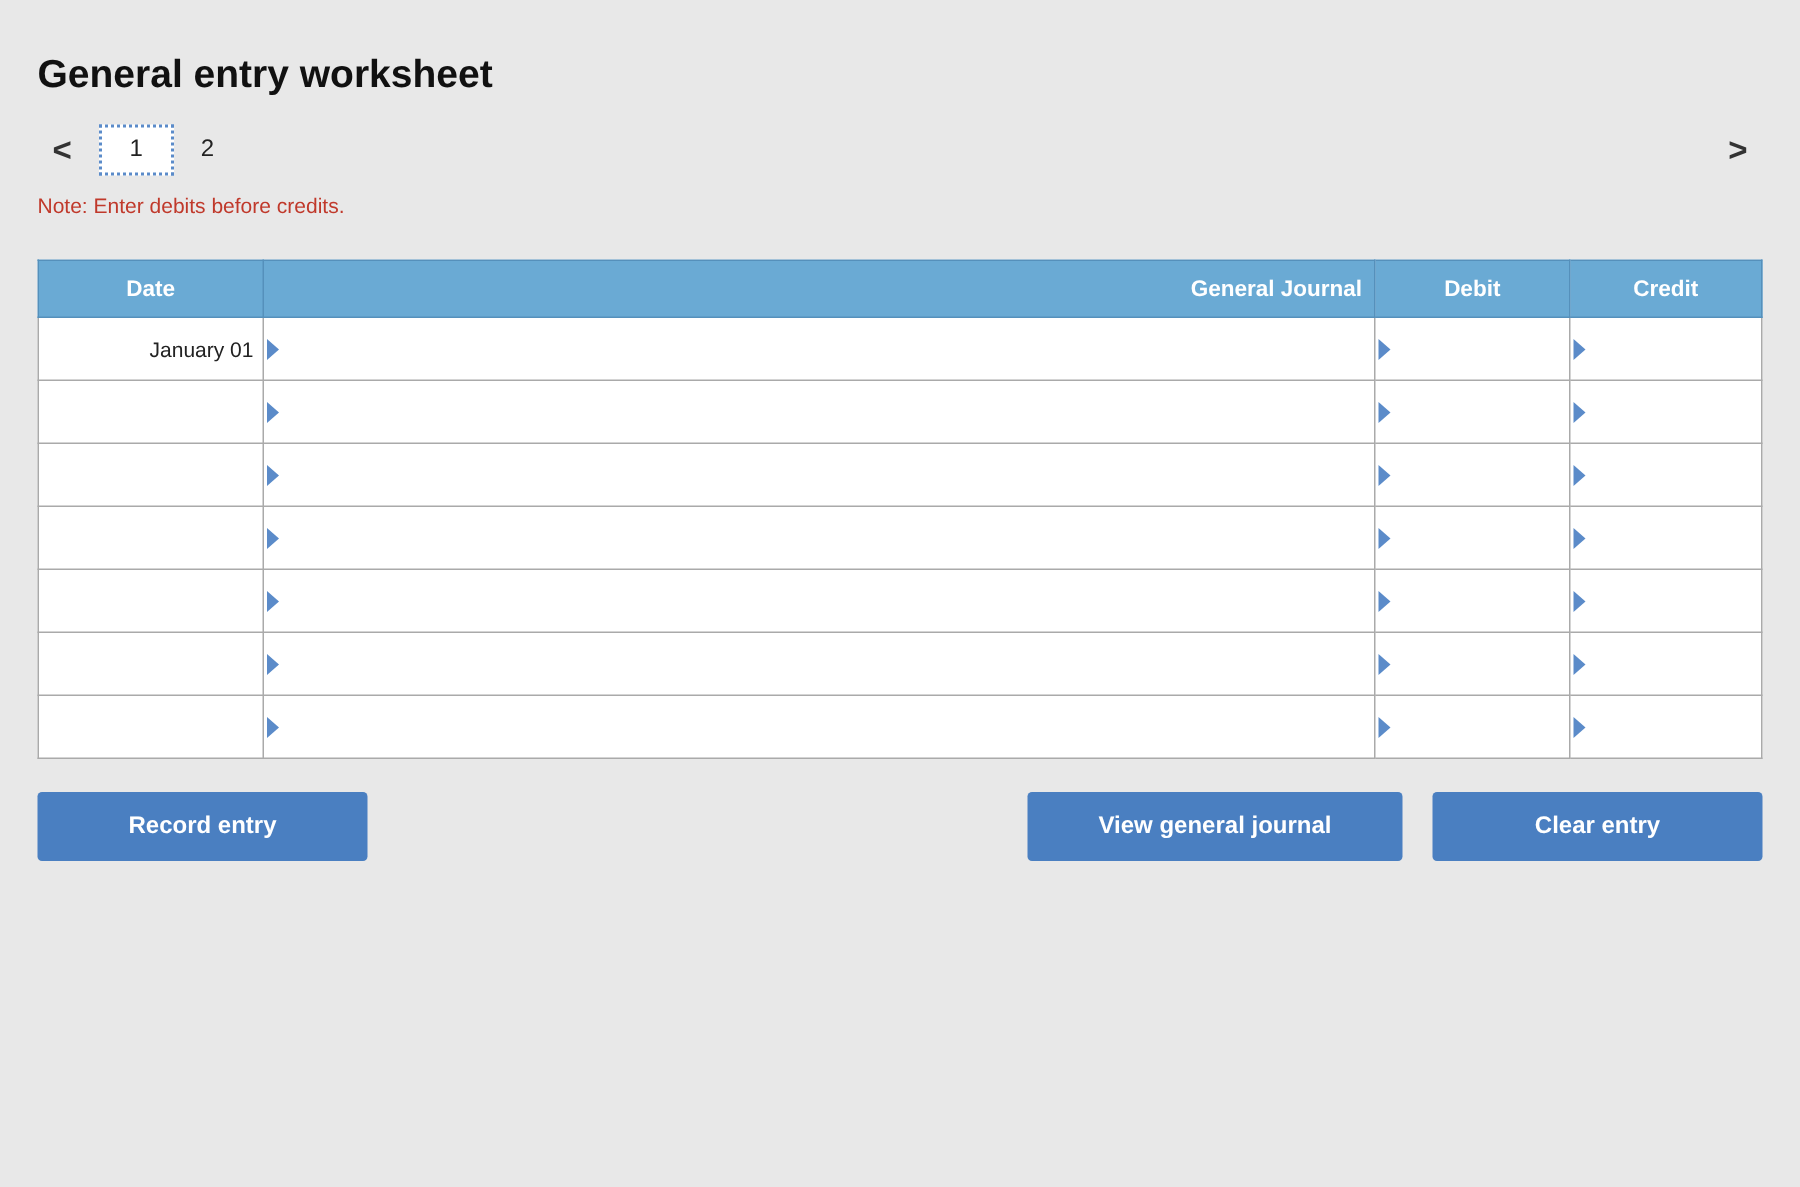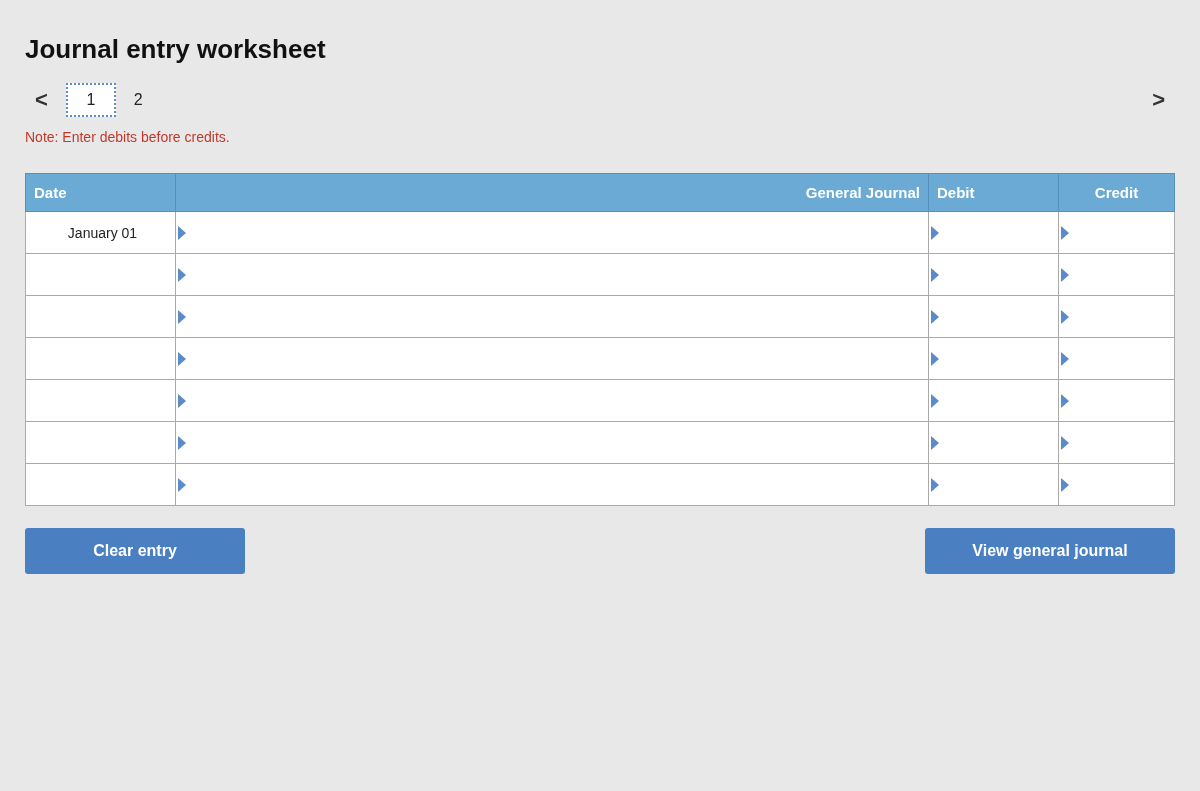--- a/index.html
+++ b/index.html
@@ -84,44 +84,44 @@
       background: #6aaad4;
       color: #fff;
       font-weight: bold;
       font-size: 15px;
       padding: 10px 8px;
       border: 1px solid #5590bb;
       text-align: center;
     }
     .journal-table thead tr th.col-date {
       width: 150px;
-      text-align: left;
+      text-align: center;
     }
     .journal-table thead tr th.col-journal {
       text-align: right;
     }
     .journal-table thead tr th.col-debit {
       width: 130px;
-      text-align: left;
+      text-align: center;
     }
     .journal-table thead tr th.col-credit {
-      width: 116px;
+      width: 128px;
       text-align: center;
     }
     .journal-table tbody tr {
       height: 42px;
     }
     .journal-table tbody tr td {
       border: 1px solid #aaa;
       padding: 2px 6px;
       vertical-align: middle;
       position: relative;
     }
     .journal-table tbody tr td.col-date {
-      text-align: center;
+      text-align: right;
       padding-left: 10px;
       font-size: 14px;
       color: #222;
     }
     .journal-table tbody tr td.col-journal {
       padding-left: 14px;
     }
     .journal-table tbody tr td.col-debit,
     .journal-table tbody tr td.col-credit {
       text-align: right;
@@ -160,21 +160,21 @@
     }
     .btn-right {
       margin-left: auto;
       min-width: 250px;
     }
   </style>
 </head>
 <body>
 
 <div class="container">
-  <div class="page-title">Journal entry worksheet</div>
+  <div class="page-title">General entry worksheet</div>
 
   <div class="nav-row">
     <span class="nav-arrow">&lt;</span>
     <div class="tab-box">1</div>
     <span class="tab-inactive">2</span>
     <span class="nav-arrow nav-arrow-right">&gt;</span>
   </div>
 
 
   <div class="note-text">Note: Enter debits before credits.</div>
@@ -228,16 +228,17 @@
         <tr>
           <td class="col-date"></td>
           <td class="col-journal pointer-cell"></td>
           <td class="col-debit pointer-cell"></td>
           <td class="col-credit pointer-cell"></td>
         </tr>
       </tbody>
   </table>
 
   <div class="buttons-row">
+    <button class="btn">Record entry</button>
+    <button class="btn btn-right">View general journal</button>
     <button class="btn">Clear entry</button>
-    <button class="btn btn-right">View general journal</button>
   </div>
 </div>
 
 </body></html>

